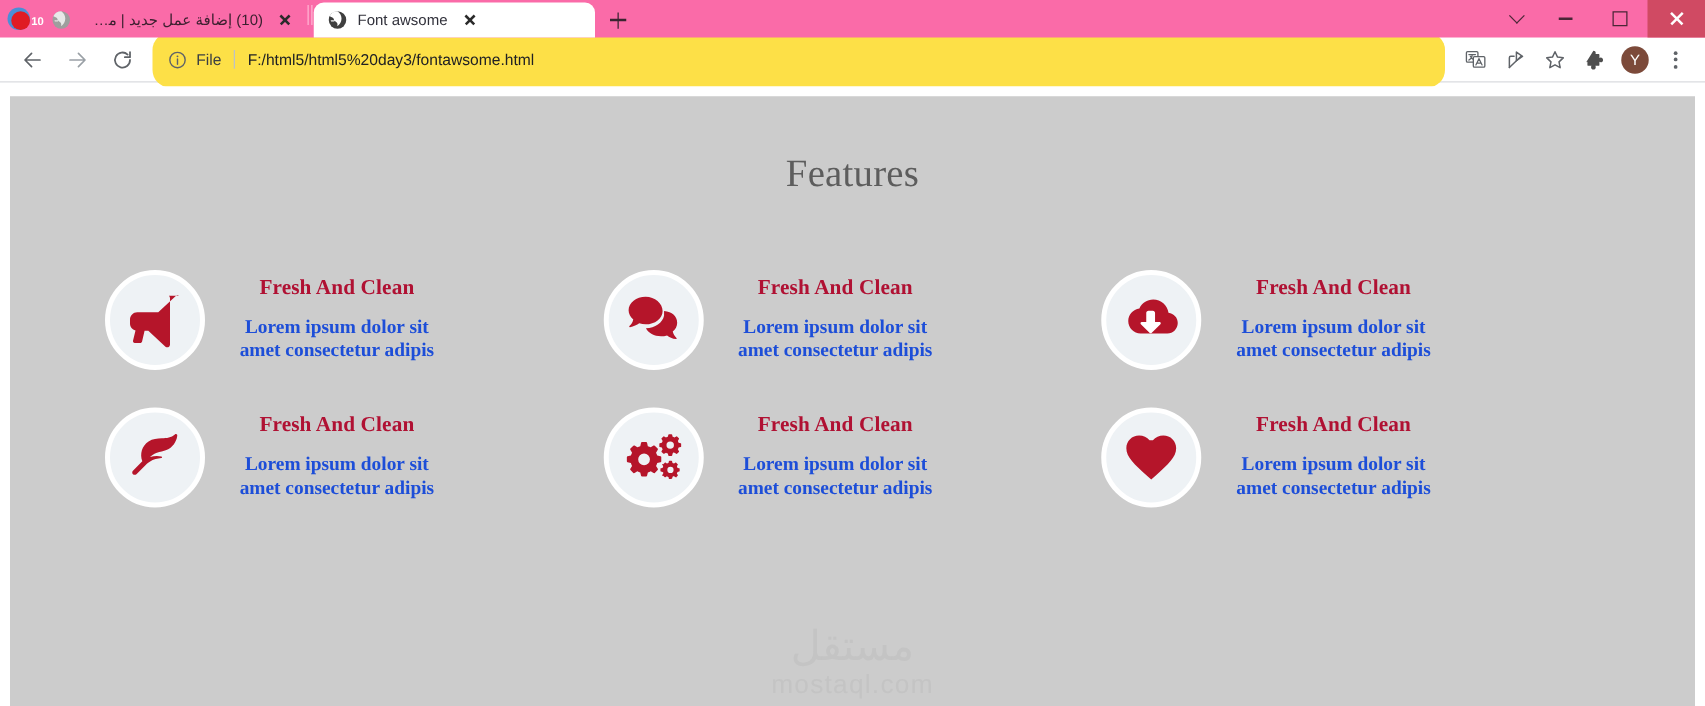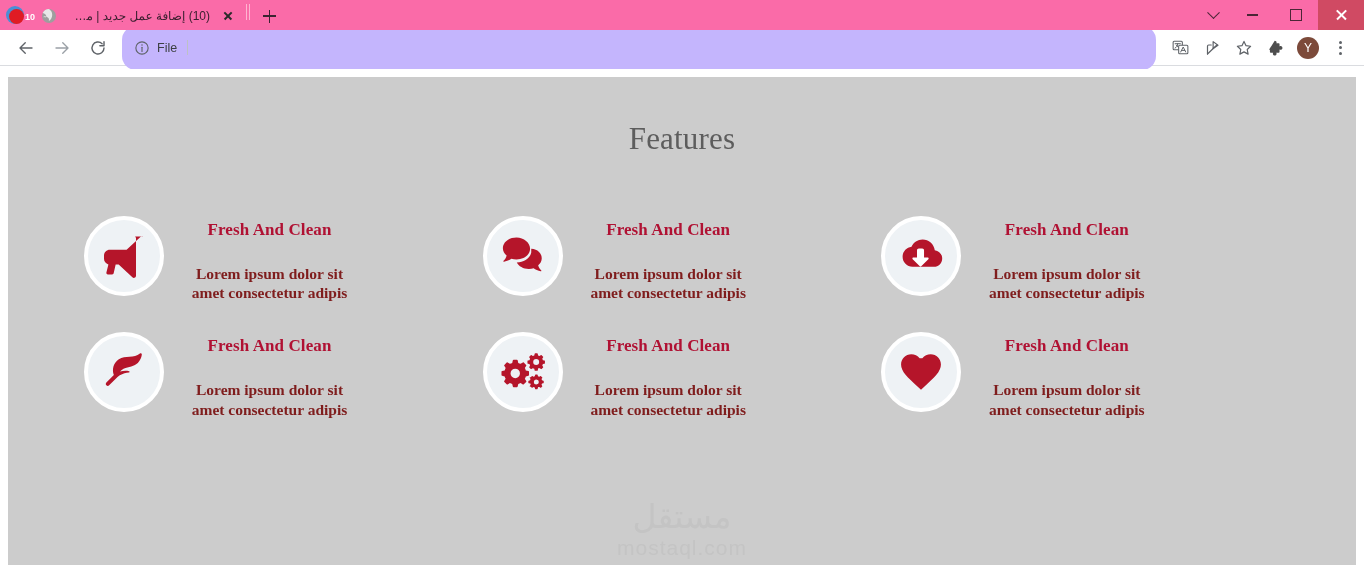--- a/index.html
+++ b/index.html
@@ -119,21 +119,21 @@
     align-items: center; padding: 0 8px;
     border-bottom: 1px solid #dadce0;
   }
   .nav-btn {
     width: 30px; height: 30px; margin: 0 3px; display: flex;
     align-items: center; justify-content: center; border-radius: 50%;
     flex: 0 0 30px;
   }
   .nav-btn svg { display: block; }
   .omnibox {
-    flex: 1; height: 44px; background: #c4b5fd; border-radius: 14px;
+    flex: 1; height: 44px; background: #fde047; border-radius: 14px;
     display: flex; align-items: center; padding: 0 12px; margin: 0 8px 0 6px;
     min-width: 0;
   }
   .info-icon { flex: 0 0 16px; margin-right: 7px; }
   .file-label { font-size: 12.5px; color: #3c4043; flex: 0 0 auto; }
   .om-sep {
     width: 1px; height: 15px; background: #bdc1c6; margin: 0 10px;
     flex: 0 0 1px;
   }
   .om-url {
@@ -195,21 +195,21 @@
     margin-top: 4px;
   }
   .card-icon-wrap svg { display: block; }
   .card-text { margin-left: 18px; padding-top: 8px; }
   .card-title {
     font-family: "Liberation Serif", serif; font-size: 17px;
     font-weight: bold; color: #b01133; letter-spacing: 0.1px;
   }
   .card-desc {
     font-family: "Liberation Serif", serif; font-size: 15.5px;
-    font-weight: bold; color: #7f1d1d; margin-top: 24px; line-height: 1.24;
+    font-weight: bold; color: #1d4ed8; margin-top: 12px; line-height: 1.24;
     max-width: 175px;
   }
 
   .watermark {
     position: absolute; left: 0; right: 0; bottom: 6px;
     text-align: center; pointer-events: none;
   }
   .wm-ar {
     font-size: 33px; color: #c4c4c4; letter-spacing: 1px;
     line-height: 1.05; direction: rtl;
@@ -240,20 +240,29 @@
       </svg>
       <span class="tab-title" dir="rtl">(10) إضافة عمل جديد | مستقل</span>
       <span class="tab-close"></span>
     </div>
 
     <div class="tab-sep"></div>
 
 
     <div class="tab-sep"></div>
 
+    <div class="tab active tab3">
+      <svg class="tab-favicon" viewBox="0 0 16 16">
+        <circle cx="8" cy="8" r="7" fill="#3f3f3f"></circle>
+        <path d="M8 1a7 7 0 0 0-6.3 4c2 .5 3.5 1.7 4 3.2.3 1 1.4 1.3 2 2.2.4.7.3 1.8.1 2.5A7 7 0 0 0 8 1z" fill="#ffffff"></path>
+        <path d="M4.5 2.2c.6 1 .2 2.2 1.3 2.6 1 .4 1.8-.5 2.6-.2.8.3.6 1.5-.3 1.7-.9.2-1.9-.3-2.4.4-.4.6.2 1.4-.4 1.9-.7.6-1.8-.3-2.6.2" fill="none" stroke="#ffffff" stroke-width="0.9"></path>
+      </svg>
+      <span class="tab-title">Font awsome</span>
+      <span class="tab-close"></span>
+    </div>
 
     <div class="newtab"></div>
 
     <div class="wincontrols">
       <div class="wc tabsearch">
         <span class="chevron"></span>
       </div>
       <div class="wc wc-min"></div>
       <div class="wc wc-max"></div>
       <div class="wc wc-close">
@@ -282,20 +291,21 @@
     </div>
 
     <div class="omnibox">
       <svg class="info-icon" width="16" height="16" viewBox="0 0 24 24">
         <circle cx="12" cy="12" r="9.2" fill="none" stroke="#5f6368" stroke-width="1.7"></circle>
         <circle cx="12" cy="7.6" r="1.15" fill="#5f6368"></circle>
         <path d="M12 10.8v6.4" stroke="#5f6368" stroke-width="1.7" stroke-linecap="round"></path>
       </svg>
       <span class="file-label">File</span>
       <span class="om-sep"></span>
+      <span class="om-url">F:/html5/html5%20day3/fontawsome.html</span>
     </div>
 
     <div class="tb-icon">
       <svg width="17" height="17" viewBox="0 0 24 24">
         <rect x="1.6" y="3.2" width="13" height="12" rx="1.4" fill="none" stroke="#5f6368" stroke-width="1.5"></rect>
         <path d="M4.4 6.6h7.4M8.1 6.6c0 3.1-1.6 5.2-3.8 6.2M6.1 8.6c1 2 2.7 3.4 4.7 4.2" fill="none" stroke="#5f6368" stroke-width="1.4" stroke-linecap="round"></path>
         <rect x="9.4" y="8.8" width="13" height="12" rx="1.4" fill="#ffffff" stroke="#5f6368" stroke-width="1.5"></rect>
         <path d="M12.3 18.3l3.5-7 3.5 7M13.6 16.1h4.4" fill="none" stroke="#5f6368" stroke-width="1.4" stroke-linecap="round"></path>
       </svg>
     </div>

